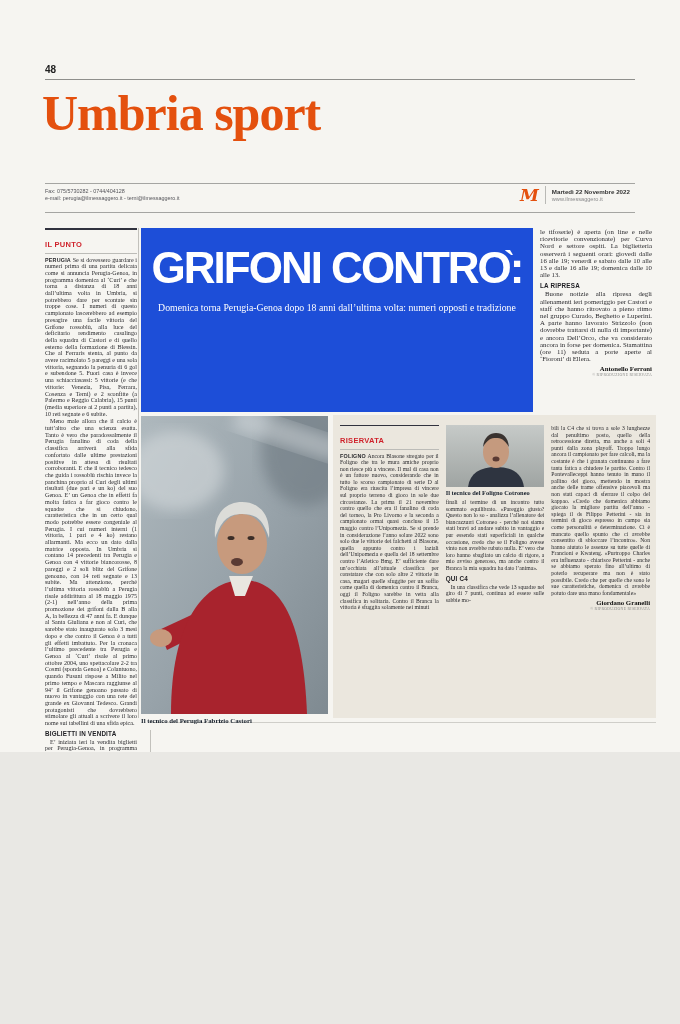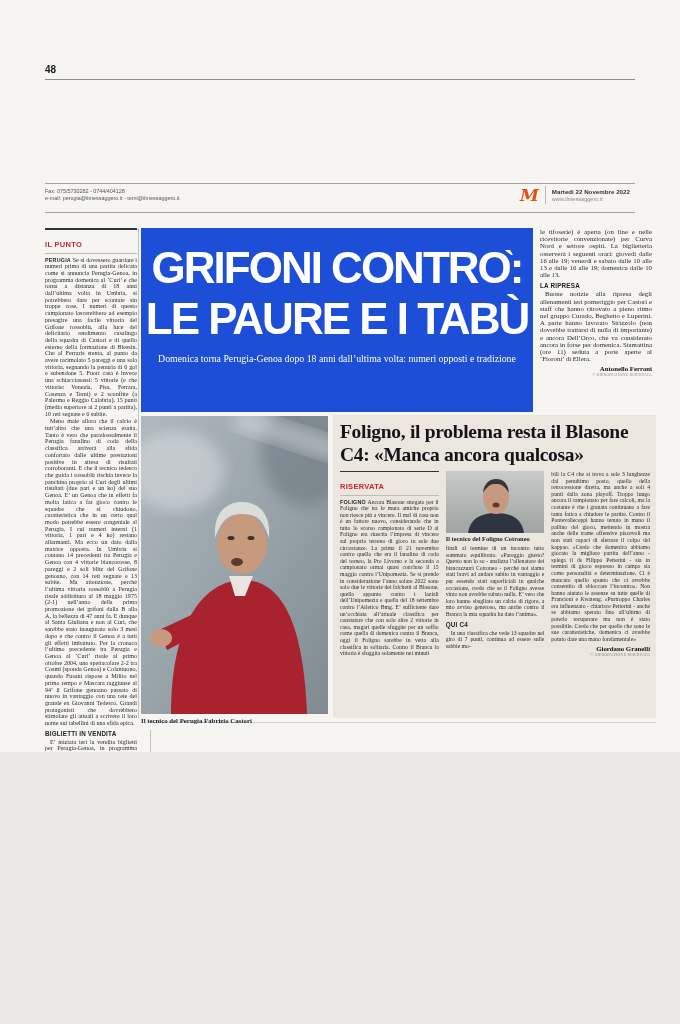--- a/index.html
+++ b/index.html
@@ -73,20 +73,21 @@
   .mariani { position:absolute; left:480px; top:762px; width:176px; height:182px; }
   .cap-mariani { position:absolute; left:480px; top:948px; width:176px; }
 </style>
 </head>
 <body>
 
 <div class="page">
 
   <div class="pagenum">48</div>
   <div class="hrule r1"></div>
+  <div class="section-title">Umbria sport</div>
   <div class="hrule r2"></div>
   <div class="contact">
     <div>Fax: 075/5730282 - 0744/404128</div>
     <div>e-mail: perugia@ilmessaggero.it - terni@ilmessaggero.it</div>
   </div>
   <div class="masthead">
     <span class="logo">M</span>
     <span class="mh-divider"></span>
     <span class="mh-text">
       <div class="mh-date">Martedì 22 Novembre 2022</div>
@@ -104,21 +105,20 @@
       <span class="kicker">IL PUNTO</span>
     </div>
     <p class="body-text"><span class="lead-word">PERUGIA</span> <span>Se si dovessero guardare i numeri prima di una partita delicata come si annuncia Perugia-Genoa, in programma domenica al ‘Curi’ e che torna a distanza di 18 anni dall’ultima volta in Umbria, si potrebbero dare per scontate sin troppe cose. I numeri di questo campionato lascerebbero ad esempio presagire una facile vittoria del Grifone rossoblù, alla luce del deficitario rendimento casalingo della squadra di Castori e di quello esterno della formazione di Blessin. Che al Ferraris stenta, al punto da avere racimolato 5 pareggi e una sola vittoria, segnando la penuria di 6 gol e subendone 5. Fuori casa è invece una schiacciasassi: 5 vittorie (e che vittorie: Venezia, Pisa, Ferrara, Cosenza e Terni) e 2 sconfitte (a Palermo e Reggio Calabria), 15 punti (media superiore ai 2 punti a partita), 10 reti segnate e 6 subite.</span></p>
     <p class="body-text indent">Meno male allora che il calcio è tutt’altro che una scienza esatta. Tanto è vero che paradossalmente il Perugia fanalino di coda della classifica arriverà alla sfida confortato dalle ultime prestazioni positive in attesa di risultati corroboranti. E che il tecnico tedesco che guida i rossoblù rischia invece la panchina proprio al Curi degli ultimi risultati (due pari e un ko) del suo Genoa. E’ un Genoa che in effetti fa molta fatica a far gioco contro le squadre che si chiudono, caratteristica che in un certo qual modo potrebbe essere congeniale al Perugia. I cui numeri interni (1 vittoria, 1 pari e 4 ko) restano allarmanti. Ma ecco un dato dalla matrice opposta. In Umbria si contano 14 precedenti tra Perugia e Genoa con 4 vittorie biancorosse, 8 pareggi e 2 soli blitz del Grifone genoano, con 14 reti segnate e 13 subite. Ma attenzione, perché l’ultima vittoria rossoblù a Perugia risale addirittura al 18 maggio 1975 (2-1) nell’anno della prima promozione dei grifoni dalla B alla A, la bellezza di 47 anni fa. E dunque al Santa Giuliana e non al Curi, che sarebbe stato inaugurato solo 3 mesi dopo e che contro il Genoa è a tutti gli effetti imbattuto. Per la cronaca l’ultimo precedente tra Perugia e Genoa al ‘Curi’ risale al primo ottobre 2004, uno spettacolare 2-2 tra Cosmi (sponda Genoa) e Colantuono, quando Fusani rispose a Milito nel primo tempo e Mascara raggiunse al 94’ il Grifone genoano passato di nuovo in vantaggio con una rete del grande ex Giovanni Tedesco. Grandi protagonisti che dovrebbero stimolare gli attuali a scrivere il loro nome sui tabellini di una sfida epica.</p>
     <div class="subhead">BIGLIETTI IN VENDITA</div>
     <p class="body-text indent">E’ iniziata ieri la vendita biglietti per Perugia-Genoa, in programma domenica alle 15 al ‘Curi’. Al momento la vendita (senza limitazioni, visti i rapporti di grande amicizia tra</p>
   </div>
 
   <div class="red-box">
     <div class="hl">GRIFONI CONTRO:</div>
-    <div class="hl">LE PAURE E I TABÙ</div>
     <span class="hl-accent">ˋ</span>
     <div class="deck-wrap">
       <div class="deck">Domenica torna Perugia-Genoa dopo 18 anni dall’ultima volta: numeri opposti e tradizione</div>
     </div>
   </div>
 
   <div class="rcol">
     <p class="body-text">le tifoserie) è aperta (on line e nelle ricevitorie convenzionate) per Curva Nord e settore ospiti. La biglietteria osserverà i seguenti orari: giovedì dalle 16 alle 19; venerdì e sabato dalle 10 alle 13 e dalle 16 alle 19; domenica dalle 10 alle 13.</p>
     <div class="subhead">LA RIPRESA</div>
     <p class="body-text indent">Buone notizie alla ripresa degli allenamenti ieri pomeriggio per Castori e staff che hanno ritrovato a pieno ritmo nel gruppo Curado, Beghetto e Luperini. A parte hanno lavorato Strizzolo (non dovrebbe trattarsi di nulla di importante) e ancora Dell’Orco, che va considerato ancora in forse per domenica. Stamattina (ore 11) seduta a porte aperte al ‘Fioroni’ di Ellera.</p>
@@ -149,21 +149,20 @@
       <ellipse cx="101" cy="128" rx="25" ry="30" fill="#c79a7d"></ellipse>
       <path d="M74,122 C72,96 86,86 101,86 C118,86 130,98 128,122 C122,104 116,98 101,98 C86,98 80,106 74,122 Z" fill="#dcdcd8"></path>
       <ellipse cx="96" cy="146" rx="6" ry="4" fill="#5a3a33"></ellipse>
       <ellipse cx="90" cy="122" rx="3.5" ry="2" fill="#3c2e28"></ellipse>
       <ellipse cx="110" cy="122" rx="3.5" ry="2" fill="#3c2e28"></ellipse>
     </svg>
   </div>
   <div class="caption cap-castori">Il tecnico del Perugia Fabrizio Castori</div>
 
   <div class="foligno">
-    <h2>Foligno, il problema resta il Blasone C4: «Manca ancora qualcosa»</h2>
     <div class="fol-cols">
       <div class="fcol">
         <div class="kicker-box">
           <span class="kicker">RISERVATA</span>
         </div>
         <p class="body-text sm"><span class="lead-word">FOLIGNO</span> <span>Ancora Blasone stregato per il Foligno che tra le mura amiche proprio non riesce più a vincere. Il mal di casa non è un fattore nuovo, considerando che in tutto lo scorso campionato di serie D al Foligno era riuscita l’impresa di vincere sul proprio terreno di gioco in sole due circostanze. La prima il 21 novembre contro quello che era il fanalino di coda del torneo, la Pro Livorno e la seconda a campionato ormai quasi concluso il 15 maggio contro l’Unipomezia. Se si prende in considerazione l’anno solare 2022 sono solo due le vittorie dei falchetti al Blasone, quella appunto contro i laziali dell’Unipomezia e quella del 18 settembre contro l’Atletico Bmg. E’ sufficiente dare un’occhiata all’attuale classifica per constatare che con solo altre 2 vittorie in casa, magari quelle sfuggite per un soffio come quella di domenica contro il Branca, oggi il Foligno sarebbe in vetta alla classifica in solitaria. Contro il Branca la vittoria è sfuggita solamente nei minuti</span></p>
       </div>
       <div class="fcol">
         <div class="photo cotroneo">
           <svg width="100" height="62" viewBox="0 0 100 62">

